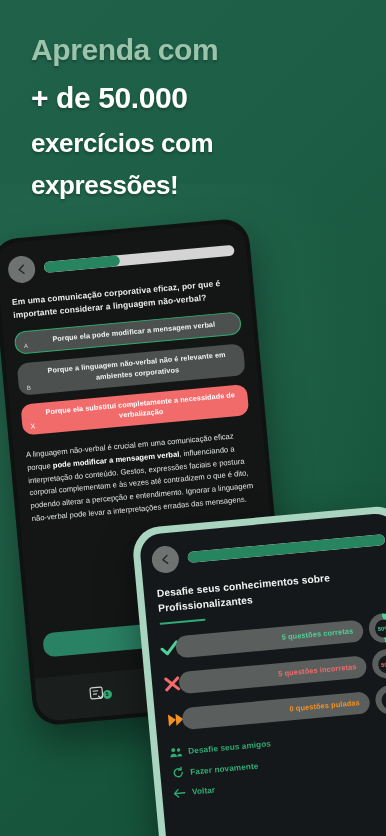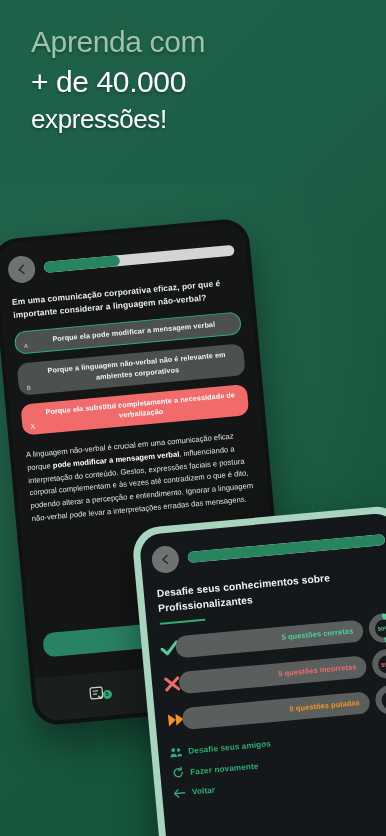--- a/index.html
+++ b/index.html
@@ -30,24 +30,25 @@
   
   .headline {
     position: absolute;
     left: 31px;
     top: 22px;
     width: 330px;
     z-index: 6;
   }
   .headline div {
     font-size: 30px;
-    font-weight: normal;
+    font-weight: bold;
     line-height: 1.33;
     letter-spacing: -0.4px;
     text-shadow: 0 2px 3px rgba(0,0,0,0.28);
+    margin-top: 8px;
   }
   .hl-1 { color: #9cc3ac; }
   .hl-2 { color: #ffffff; }
   .hl-3 { color: #ffffff; font-size: 26px !important; }
   .hl-4 { color: #ffffff; font-size: 26px !important; }
 
   
   .phone {
     position: absolute;
     border-radius: 26px;
@@ -320,21 +321,22 @@
     justify-content: center;
   }
 </style>
 </head>
 <body>
 
 <div class="stage">
 
   <div class="headline">
     <div class="hl-1">Aprenda com</div>
-    <div class="hl-2">+ de 40.000</div>
+    <div class="hl-2">+ de 50.000</div>
+    <div class="hl-3">exercícios com</div>
     <div class="hl-4">expressões!</div>
   </div>
 
   <div class="phone phone-1">
     <div class="screen">
 
       <div class="topbar">
         <div class="backbtn">
           <span>
             <svg width="9" height="11" viewBox="0 0 9 11">

